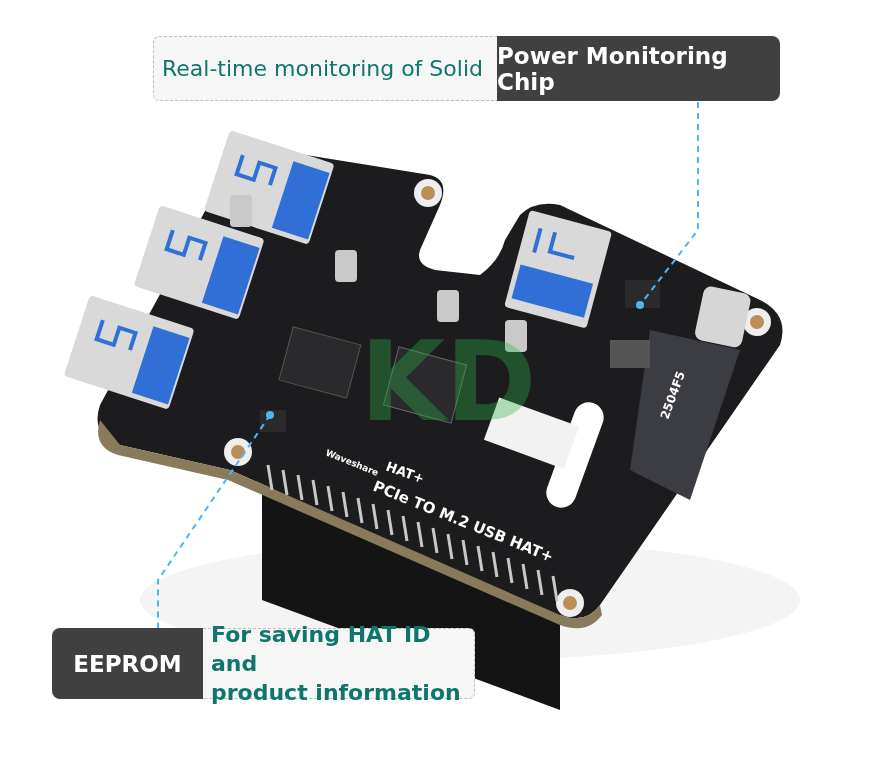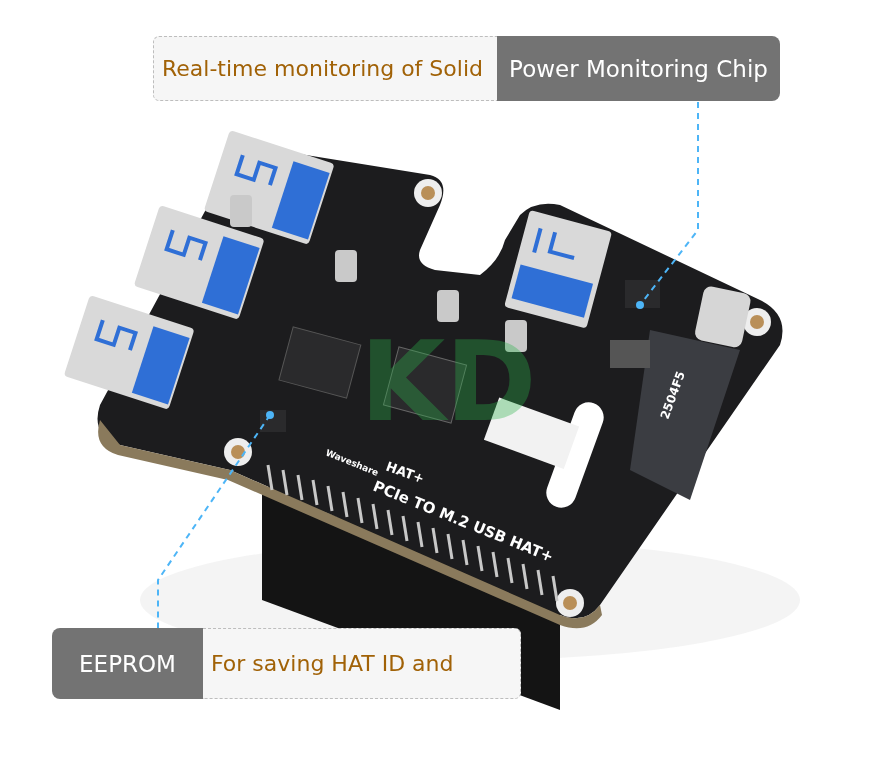--- a/index.html
+++ b/index.html
@@ -1,25 +1,25 @@
 <!DOCTYPE html>
 <html><head>
 <meta charset="utf-8">
 <style>
   html,body{margin:0;padding:0;background:#ffffff;}
   body{width:880px;height:765px;position:relative;overflow:hidden;font-family:"DejaVu Sans","Liberation Sans",sans-serif;}
   .callout{position:absolute;display:flex;align-items:stretch;}
-  .callout .desc{background:#f6f6f6;border:1.5px dashed #bdbdbd;color:#a16207;font-size:22px;line-height:29px;padding:20px 8px;box-sizing:border-box;display:flex;flex-direction:column;justify-content:center;}
-  .callout .title{background:#737373;color:#ffffff;font-size:23px;display:flex;align-items:center;justify-content:center;box-sizing:border-box;}
+  .callout .desc{background:#f6f6f6;border:1.5px dashed #bdbdbd;color:#0f766e;font-size:22px;line-height:29px;padding:20px 8px;box-sizing:border-box;display:flex;flex-direction:column;justify-content:center;}
+  .callout .title{background:#404040;color:#ffffff;font-size:23px;display:flex;align-items:center;justify-content:center;box-sizing:border-box;font-weight:bold;}
   #c-top{left:153px;top:36px;height:65px;}
   #c-top .desc{width:344px;border-right:none;border-radius:6px 0 0 6px;}
   #c-top .title{width:283px;border-radius:0 8px 8px 0;}
   #c-bot{left:52px;top:628px;height:71px;}
   #c-bot .title{width:151px;border-radius:8px 0 0 8px;}
-  #c-bot .desc{width:318px;border-left:none;border-radius:0 6px 6px 0;}
+  #c-bot .desc{width:272px;border-left:none;border-radius:0 6px 6px 0;font-weight:bold;}
   svg.board{position:absolute;left:0;top:0;}
   .pcb-text{font-family:"DejaVu Sans","Liberation Sans",sans-serif;fill:#ffffff;font-weight:bold;}
 </style>
 </head>
 <body>
 
 <svg class="board" width="880" height="765" viewBox="0 0 880 765">
 
   <ellipse cx="470" cy="600" rx="330" ry="60" fill="#ececec" opacity="0.6"></ellipse>
 
@@ -135,14 +135,15 @@
   <div class="desc">
     <span>Real-time monitoring of Solid</span>
   </div>
   <div class="title">Power Monitoring Chip</div>
 </div>
 
 <div class="callout" id="c-bot">
   <div class="title">EEPROM</div>
   <div class="desc">
     <span>For saving HAT ID and</span>
+    <span>product information</span>
   </div>
 </div>
 
 </body></html>

